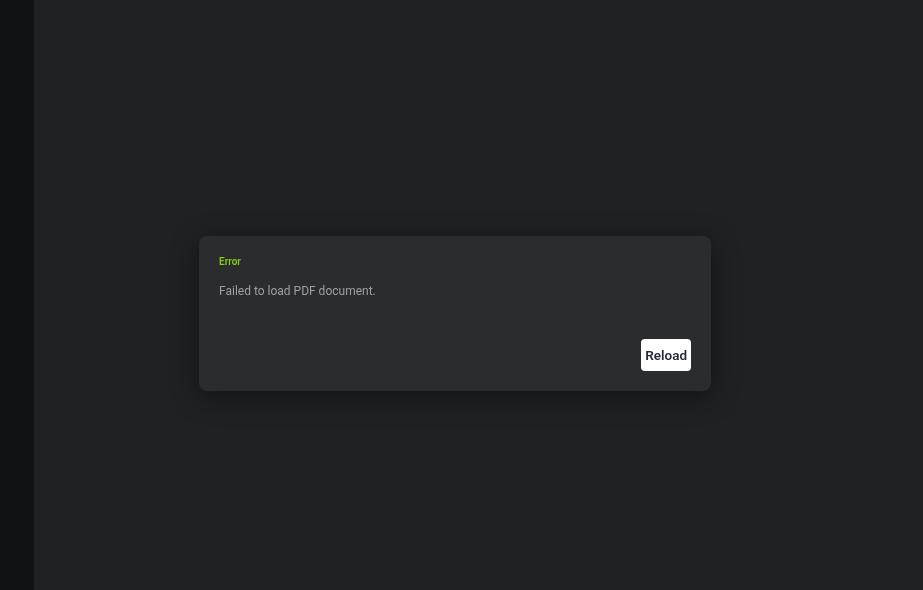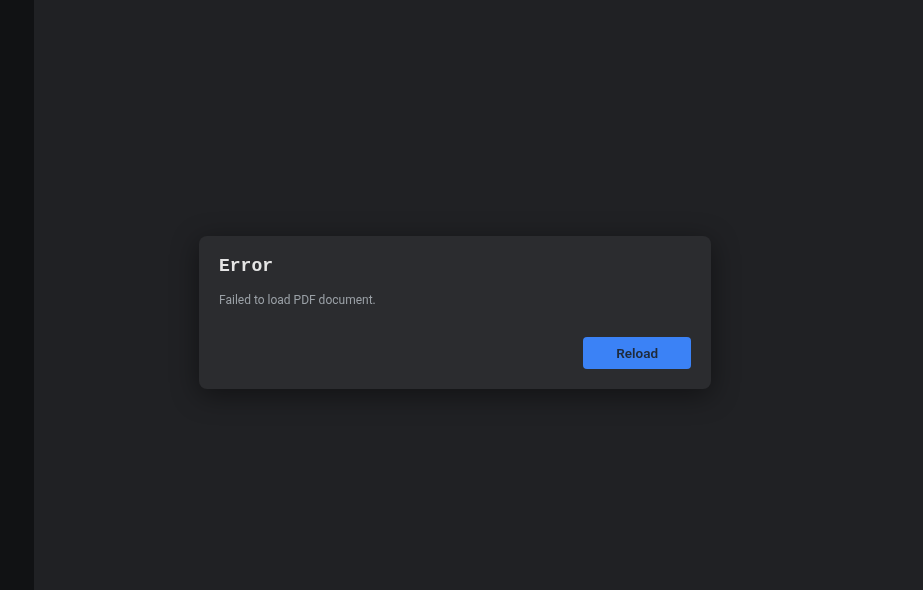--- a/index.html
+++ b/index.html
@@ -35,47 +35,47 @@
       position: absolute;
       left: 165px;
       top: 236px;
       width: 512px;
       background: #2b2c2f;
       border-radius: 8px;
       padding: 20px;
       box-shadow: 0 6px 28px rgba(0,0,0,0.45);
     }
     .error-title {
-      color: #e5e5e5;
-      font-size: 18px;
+      color: #84cc16;
+      font-size: 10px;
       font-weight: 600;
       margin-bottom: 16px;
-      font-family: Liberation Mono, monospace;
     }
     .error-message {
       color: #9aa0a6;
       font-size: 12px;
       font-weight: 400;
       line-height: 1.4;
       margin-bottom: 28px;
     }
     .dialog-buttons {
       display: flex;
       justify-content: flex-end;
     }
     .reload-button {
-      background: #3b82f6;
+      background: #ffffff;
       color: #1f2a3a;
       border: none;
       border-radius: 4px;
-      padding: 8px 33px;
+      padding: 8px 4px;
       font-size: 13.5px;
       font-weight: 600;
       font-family: inherit;
       cursor: pointer;
+      margin-top: 11px;
     }
   </style>
 </head>
 <body>
 
 <div class="left-strip"></div>
 
 <div class="main-area">
   <div class="error-dialog">
     <div class="error-title">Error</div>

